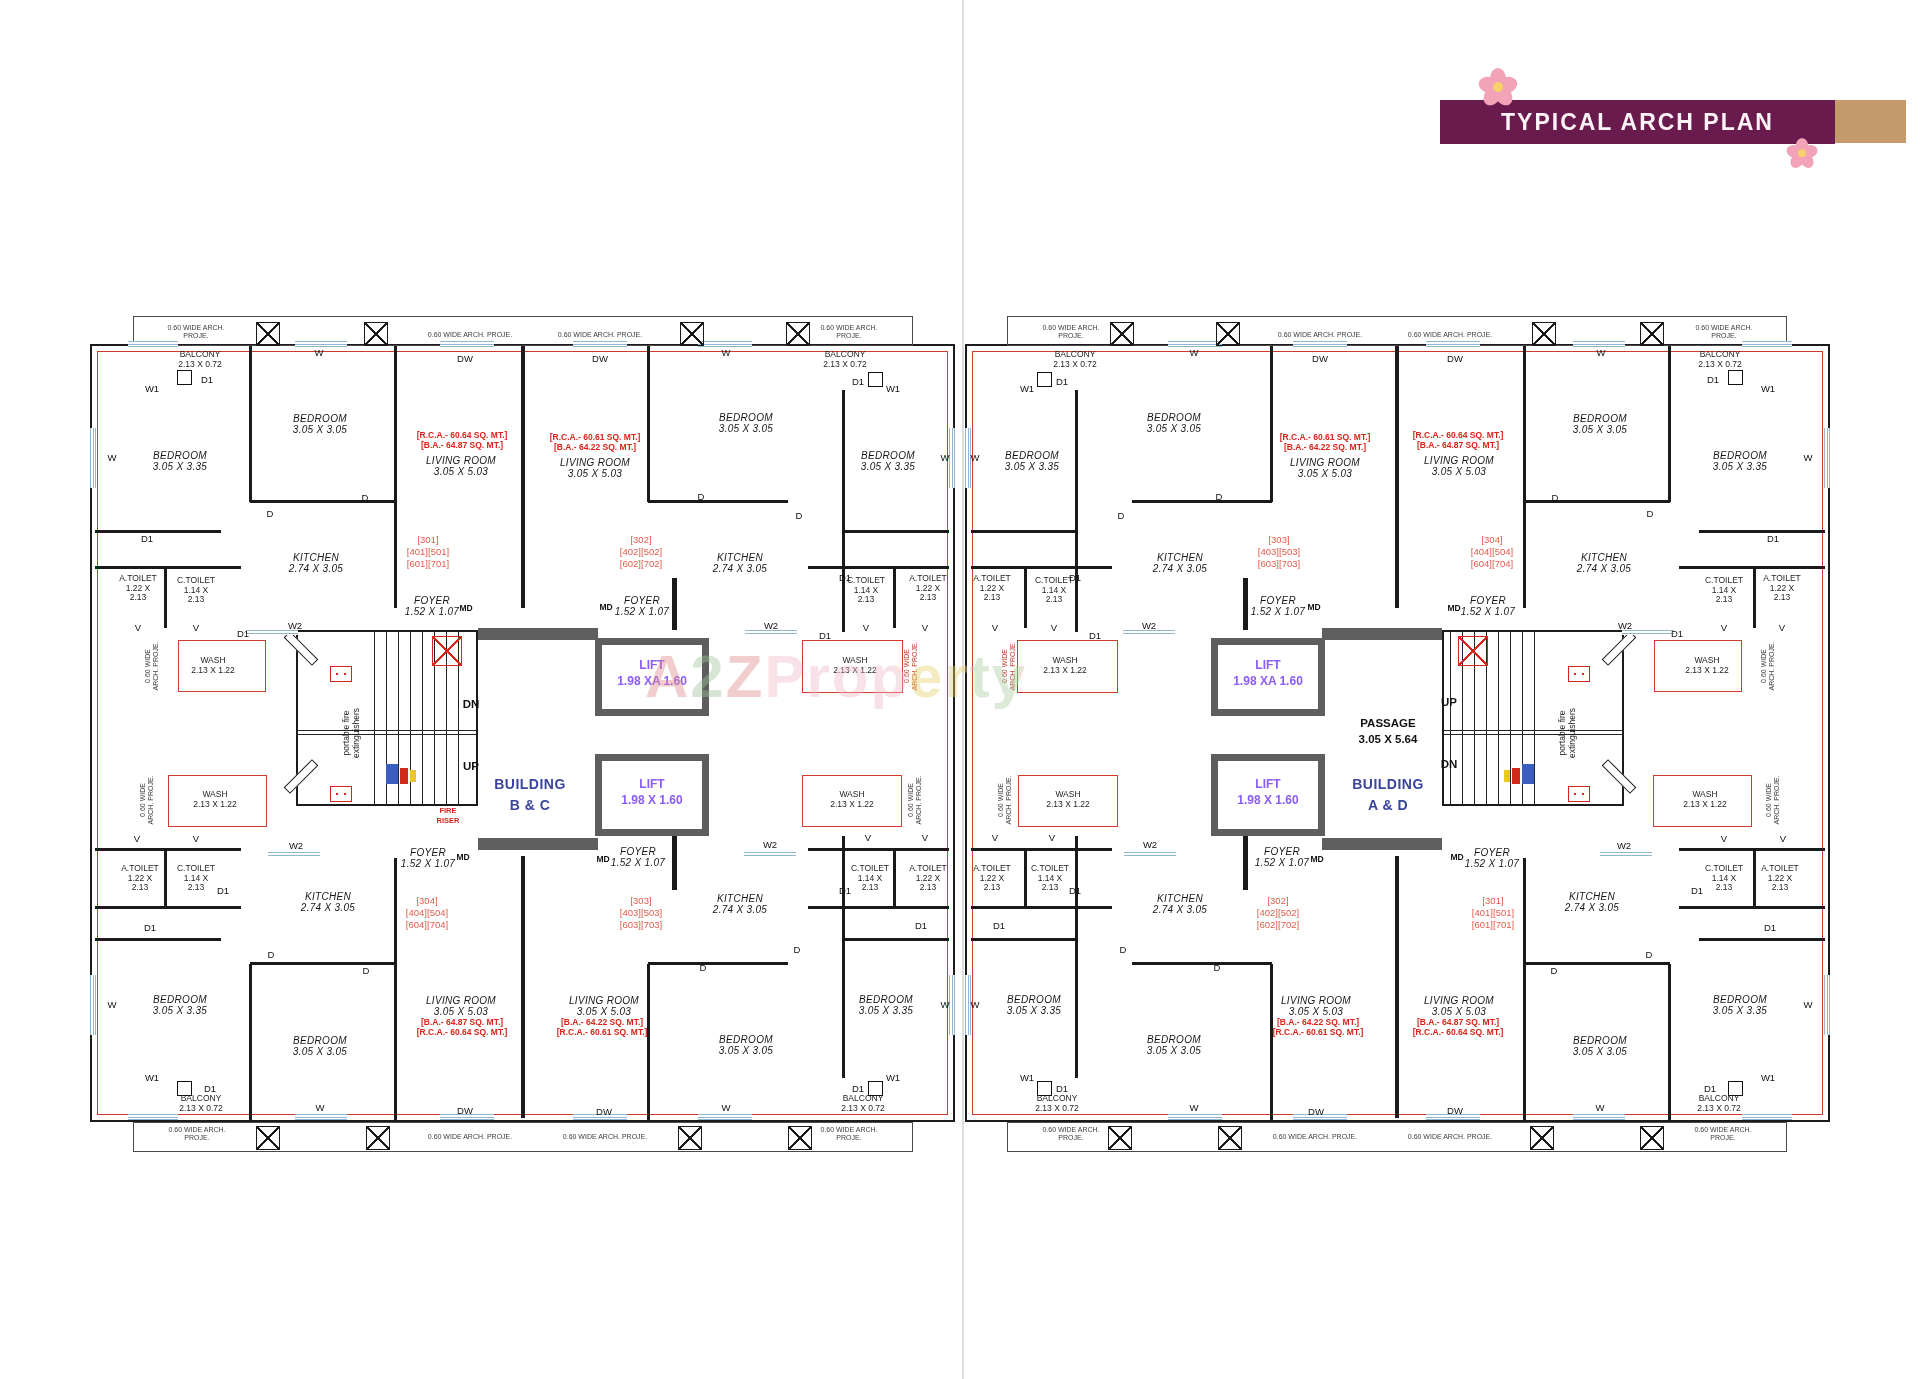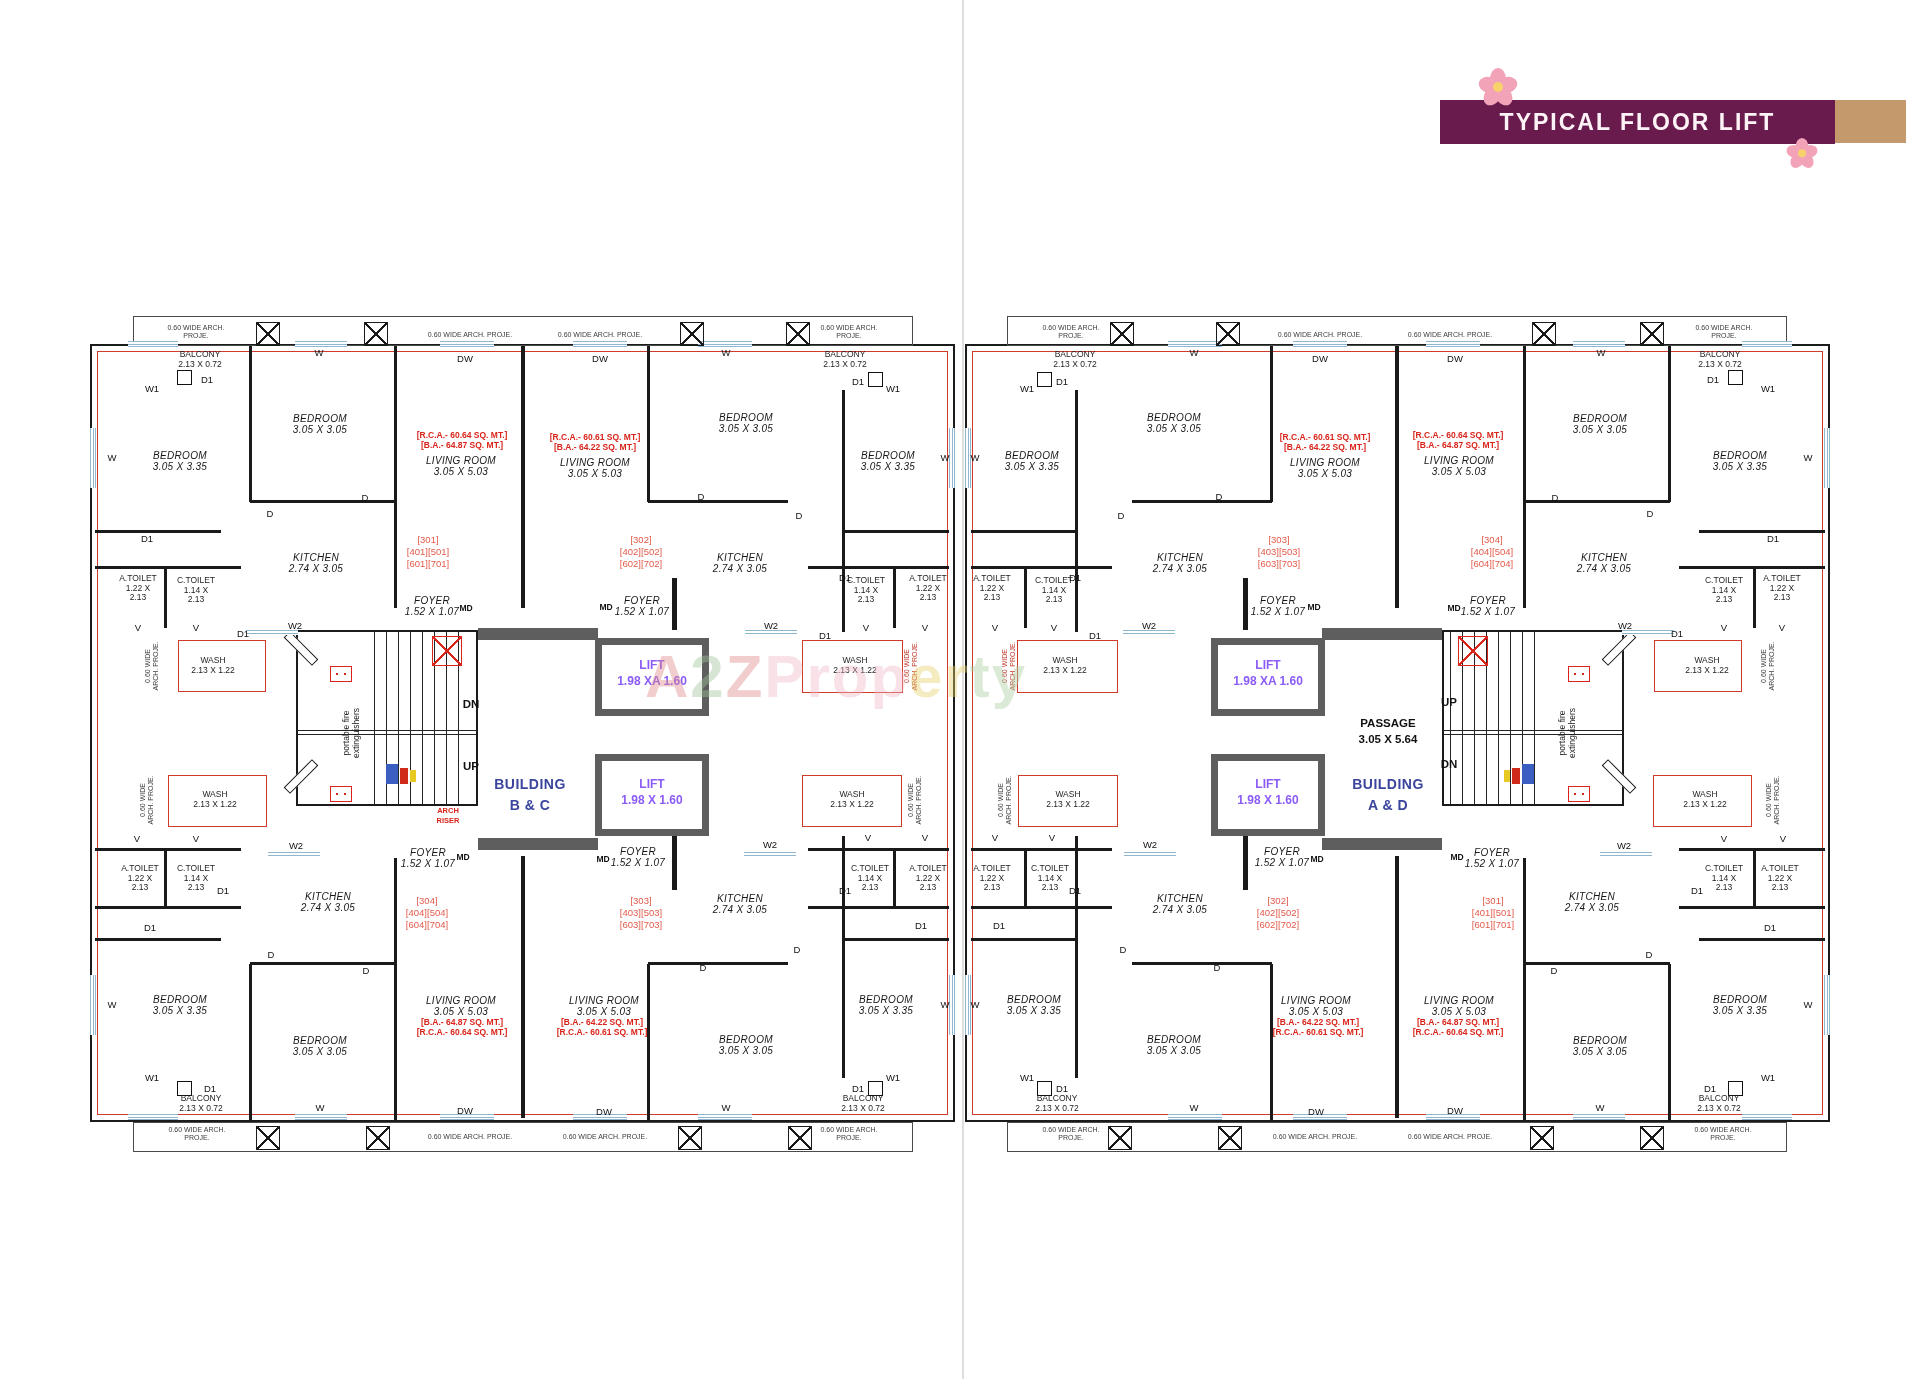--- a/index.html
+++ b/index.html
@@ -76,21 +76,21 @@
 </head>
 <body>
 
 <div id="canvas">
   <div class="divider" style="left:962px"></div>
 
   <div id="title-block">
   </div>
 
   <div id="banner">
-    <span id="banner-text">TYPICAL FLOOR LIFT</span>
+    <span id="banner-text">TYPICAL ARCH PLAN</span>
   </div>
   <div id="banner-tan"></div>
   <div class="flower" style="left:1478px;top:68px">
     <div class="petal"></div>
       <div class="petal"></div>
       <div class="petal"></div>
       <div class="petal"></div>
       <div class="petal"></div>
       <div class="center"></div>
   </div>
@@ -437,21 +437,21 @@
 [604][704]</div>
       <div class="pl lunit" style="left: 641px; top: 913px;">[303]
 [403][503]
 [603][703]</div>
       <div class="pl lblue" style="left: 530px; top: 795px;">BUILDING
 B &amp; C</div>
       <div class="pl ldu" style="left: 471px; top: 704px;">DN</div>
       <div class="pl ldu" style="left: 471px; top: 766px;">UP</div>
       <div class="pl lpf rot" style="left: 352px; top: 733px;">portable fire
 extinguishers</div>
-      <div class="pl lfr" style="left: 448px; top: 816px;">ARCH
+      <div class="pl lfr" style="left: 448px; top: 816px;">FIRE
 RISER</div>
       <div class="pl llift" style="left: 652px; top: 674px;">LIFT
 1.98 XA 1.60</div>
       <div class="pl llift" style="left: 652px; top: 793px;">LIFT
 1.98 X 1.60</div>
       <div class="pl lunit" style="left: 1279px; top: 552px;">[303]
 [403][503]
 [603][703]</div>
       <div class="pl lunit" style="left: 1492px; top: 552px;">[304]
 [404][504]

